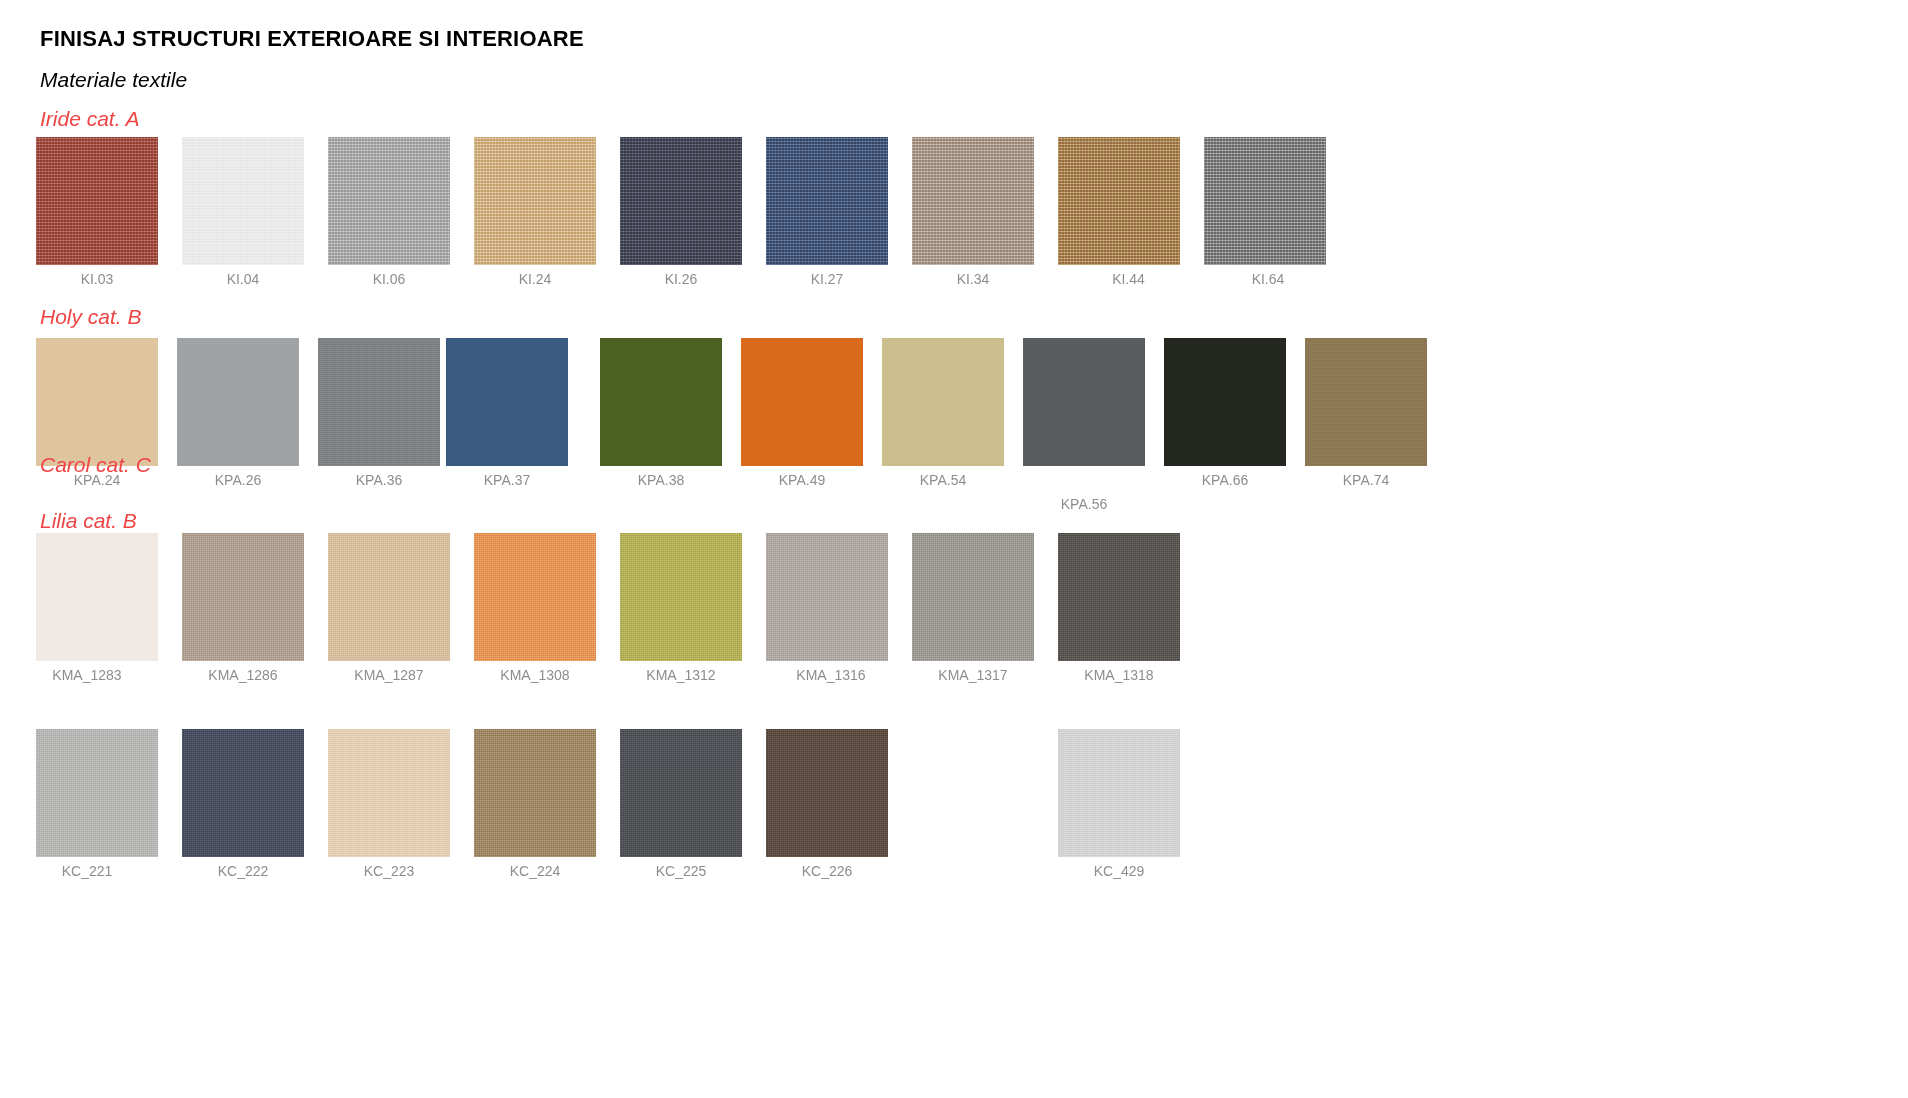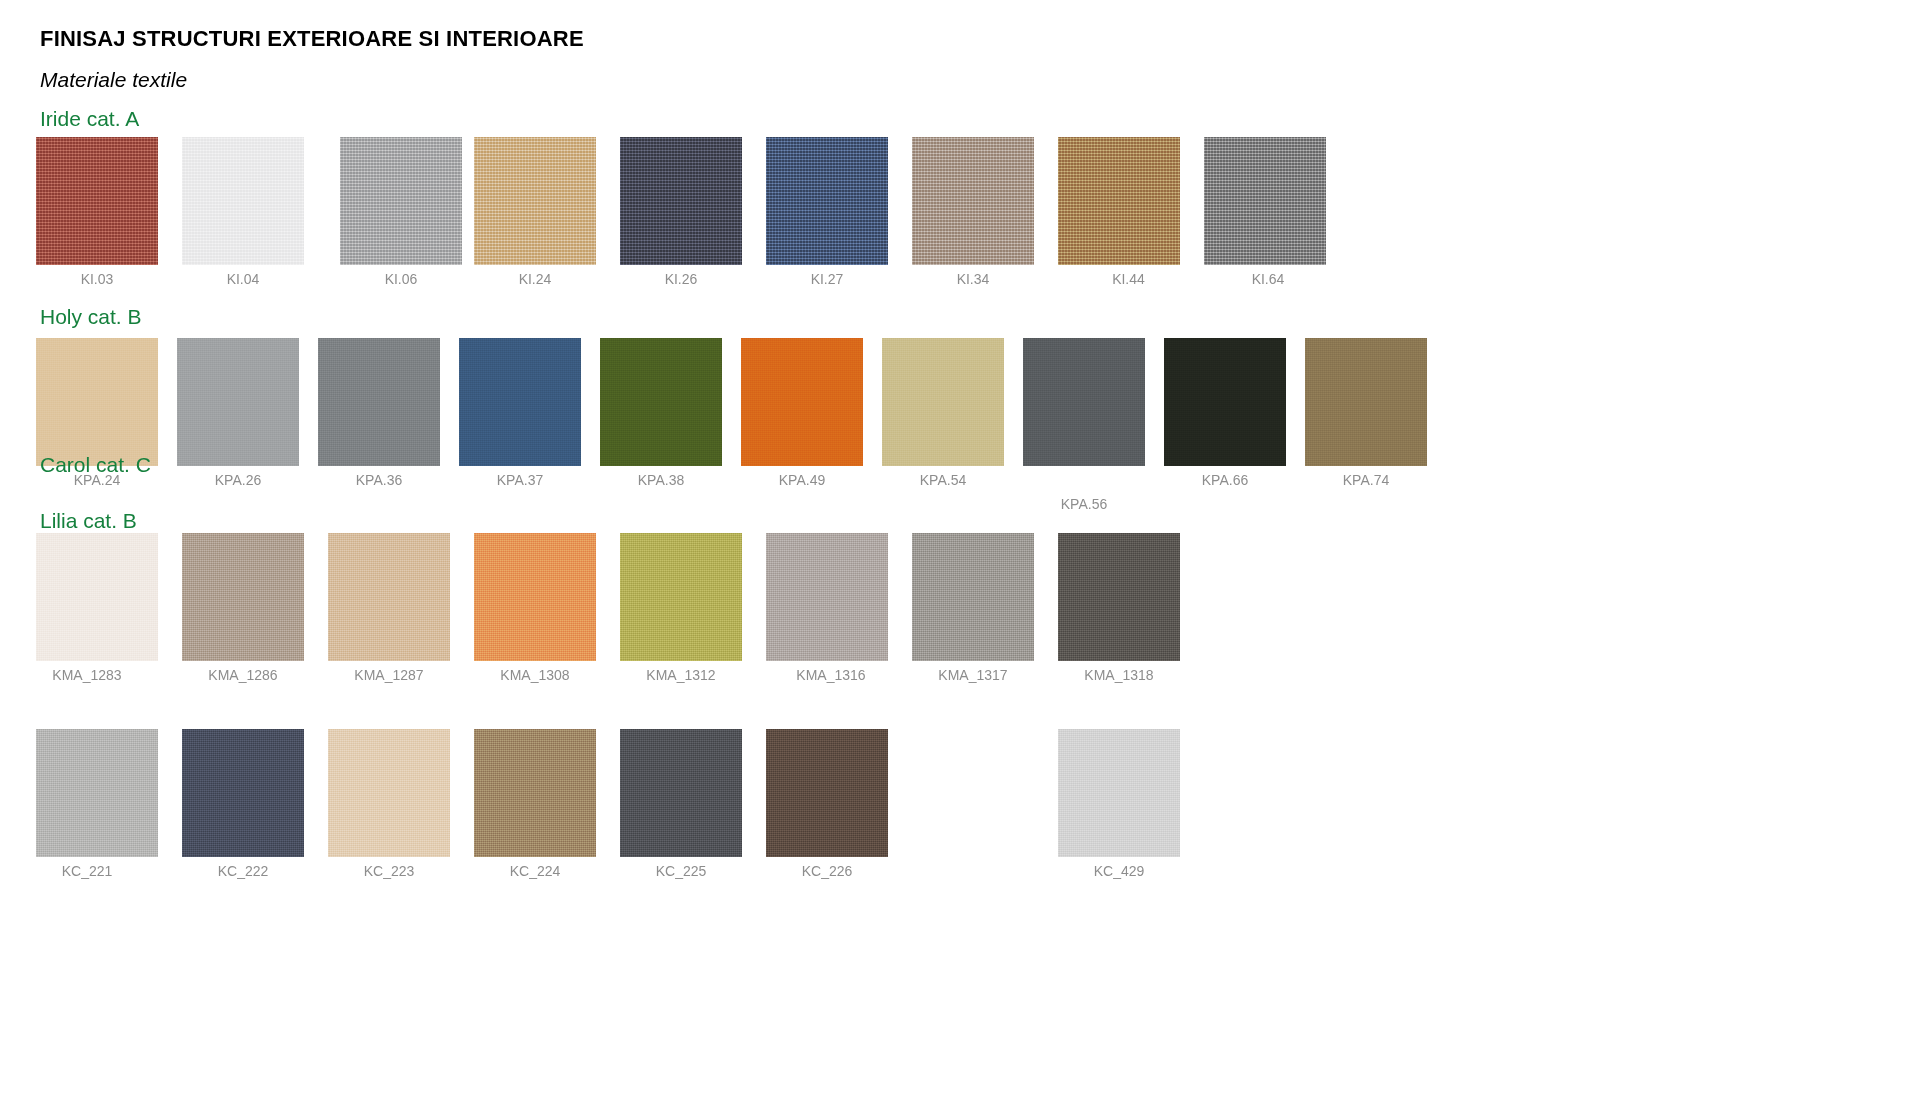--- a/index.html
+++ b/index.html
@@ -38,21 +38,22 @@
     top: 68px;
     font-size: 21px;
     font-style: italic;
     color: #000000;
     white-space: nowrap;
   }
 
   .group-title {
     position: absolute;
     font-size: 21px;
-    color: #15803d;
+    font-style: italic;
+    color: #ef4444;
     white-space: nowrap;
     z-index: 5;
   }
 
   
   .row {
     position: absolute;
     left: 0;
     top: 0;
   }
@@ -124,21 +125,21 @@
       <div class="group-title" style="left: 40px; top: 107px;">Iride cat. A</div>
       <div class="row" style="top: 137px; height: 158px; width: 1908px;">
         <div class="swatch-cell" style="left: 36px; width: 122px;">
           <div class="swatch coarse" style="width: 122px; height: 128px; background: rgb(169, 88, 76);"></div>
           <div class="swatch-label" style="top: 134px;">KI.03</div>
         </div>
         <div class="swatch-cell" style="left: 182px; width: 122px;">
           <div class="swatch coarse" style="width: 122px; height: 128px; background: rgb(236, 236, 237);"></div>
           <div class="swatch-label" style="top: 134px;">KI.04</div>
         </div>
-        <div class="swatch-cell" style="left: 328px; width: 122px; margin-left: 12px;">
+        <div class="swatch-cell" style="left: 328px; width: 122px;">
           <div class="swatch coarse" style="width: 122px; height: 128px; background: rgb(176, 177, 178);"></div>
           <div class="swatch-label" style="top: 134px;">KI.06</div>
         </div>
         <div class="swatch-cell" style="left: 474px; width: 122px;">
           <div class="swatch coarse" style="width: 122px; height: 128px; background: rgb(211, 183, 142);"></div>
           <div class="swatch-label" style="top: 134px;">KI.24</div>
         </div>
         <div class="swatch-cell" style="left: 620px; width: 122px;">
           <div class="swatch coarse" style="width: 122px; height: 128px; background: rgb(78, 81, 97);"></div>
           <div class="swatch-label" style="top: 134px;">KI.26</div>
@@ -167,21 +168,21 @@
           <div class="swatch-label" style="top: 134px;">KPA.24</div>
         </div>
         <div class="swatch-cell" style="left: 177px; width: 122px;">
           <div class="swatch smooth" style="width: 122px; height: 128px; background: rgb(159, 162, 164);"></div>
           <div class="swatch-label" style="top: 134px;">KPA.26</div>
         </div>
         <div class="swatch-cell" style="left: 318px; width: 122px;">
           <div class="swatch smooth" style="width: 122px; height: 128px; background: rgb(125, 129, 132);"></div>
           <div class="swatch-label" style="top: 134px;">KPA.36</div>
         </div>
-        <div class="swatch-cell" style="left: 459px; width: 122px;">
+        <div class="swatch-cell" style="left: 446px; width: 122px;">
           <div class="swatch smooth" style="width: 122px; height: 128px; background: rgb(58, 90, 127);"></div>
           <div class="swatch-label" style="top: 134px;">KPA.37</div>
         </div>
         <div class="swatch-cell" style="left: 600px; width: 122px;">
           <div class="swatch smooth" style="width: 122px; height: 128px; background: rgb(75, 96, 34);"></div>
           <div class="swatch-label" style="top: 134px;">KPA.38</div>
         </div>
         <div class="swatch-cell" style="left: 741px; width: 122px;">
           <div class="swatch smooth" style="width: 122px; height: 128px; background: rgb(217, 104, 26);"></div>
           <div class="swatch-label" style="top: 134px;">KPA.49</div>

